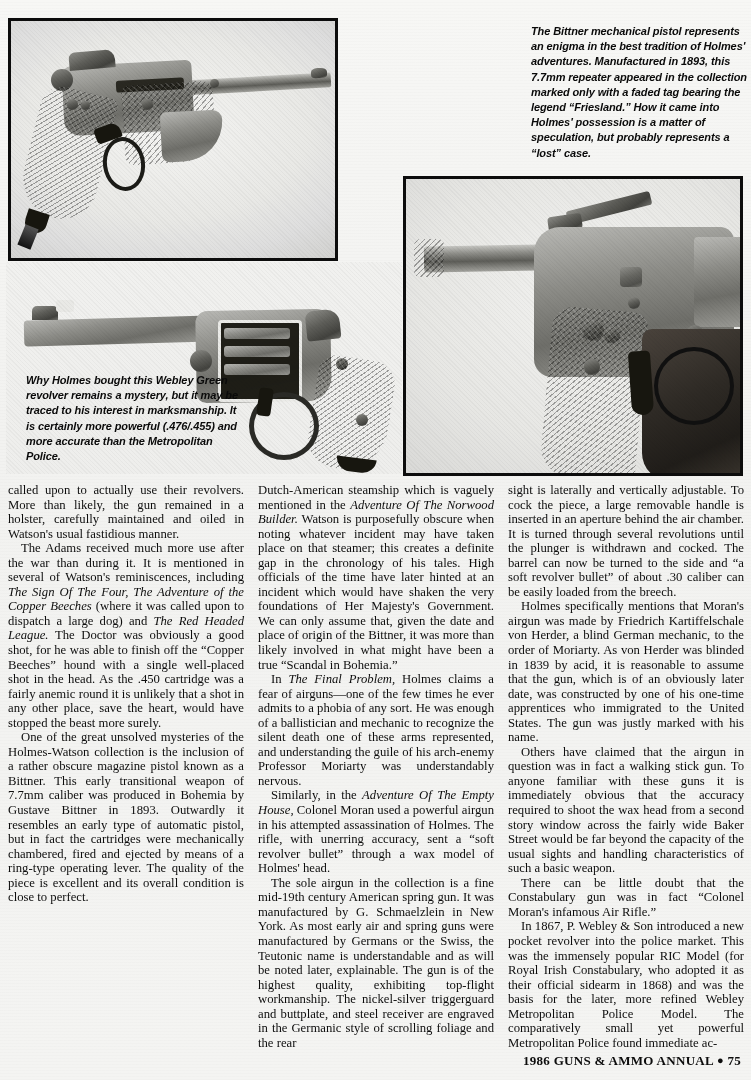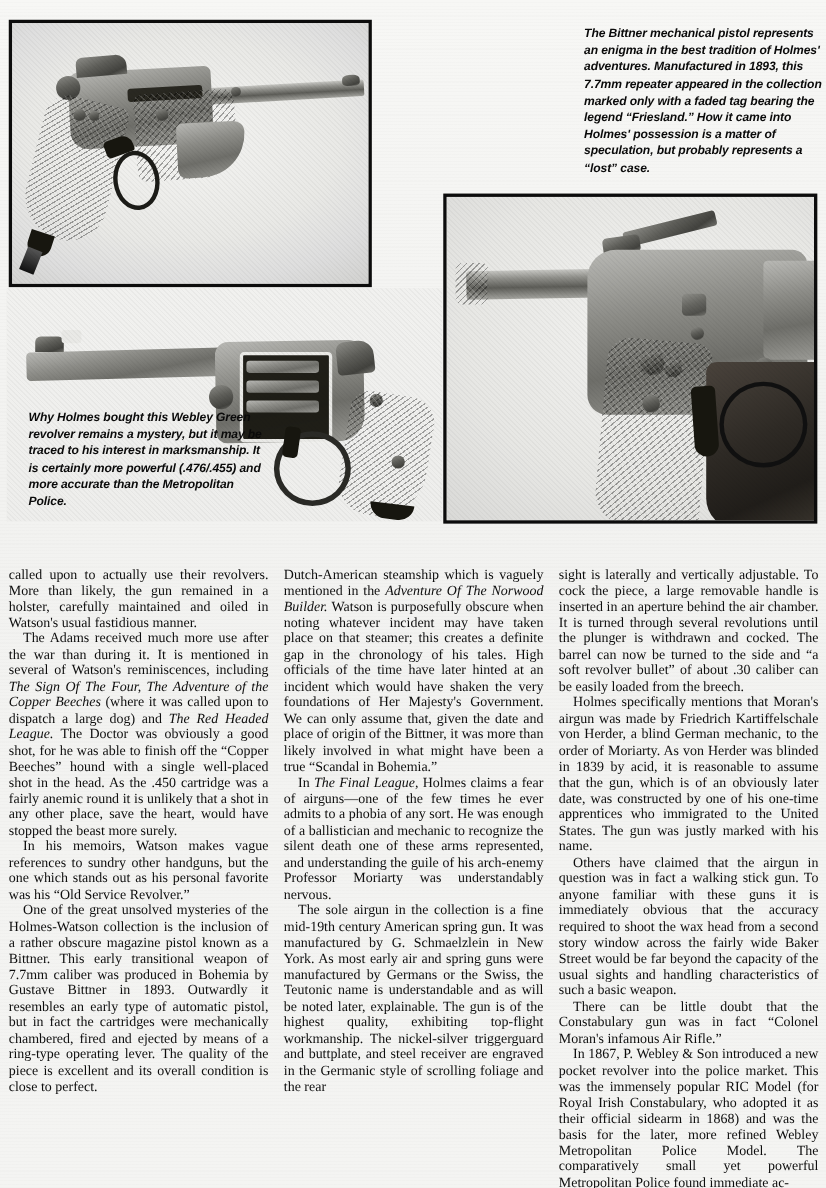--- a/index.html
+++ b/index.html
@@ -79,21 +79,20 @@
     display:flex;gap:14px;
   }
   .col{
     width:236px;
     font-size:12.7px;
     line-height:14.55px;
     text-align:justify;
     font-family:"Liberation Serif", serif;
     color:#0d0d0d;
     hyphens:auto;
-    margin-top:32px;
     -webkit-hyphens:auto;
   }
   .col p{margin:0;text-indent:0;}
   .col p.ind{text-indent:13px;}
   .col i{font-style:italic;}
 
   .footer{
     position:absolute;left:0;right:10px;bottom:11px;
     text-align:right;
     font-family:"Liberation Serif", serif;
@@ -187,34 +186,39 @@
     <div class="grain"></div>
   </div>
 
   <div class="cols">
 
     <div class="col">
       <p>called upon to actually use their revolvers. More than likely, the gun remained in a holster, carefully maintained and oiled in Watson's usual fastidious manner.</p>
       <p class="ind">
         <span title="The Sign Of The Four">The Adams received much more use after the war than during it. It is mentioned in several of Watson's reminiscences, including <i>The Sign Of The Four, The Adventure of the Copper Beeches</i> (where it was called upon to dispatch a large dog) and <i>The Red Headed League.</i> The Doctor was obviously a good shot, for he was able to finish off the “Copper Beeches” hound with a single well-placed shot in the head. As the .450 cartridge was a fairly anemic round it is unlikely that a shot in any other place, save the heart, would have stopped the beast more surely.</span>
       </p>
-      <p class="ind">In his memoirs, Watson makes vague references to sundry other handguns, but the one which stands out as his personal favorite was his “Old Service Revolver.”</p>
       <p class="ind">One of the great unsolved mysteries of the Holmes-Watson collection is the inclusion of a rather obscure magazine pistol known as a Bittner. This early transitional weapon of 7.7mm caliber was produced in Bohemia by Gustave Bittner in 1893. Outwardly it resembles an early type of automatic pistol, but in fact the cartridges were mechanically chambered, fired and ejected by means of a ring-type operating lever. The quality of the piece is excellent and its overall condition is close to perfect.</p>
     </div>
 
     <div class="col">
       <p>Dutch-American steamship which is vaguely mentioned in the <i>Adventure Of The Norwood Builder.</i> Watson is purposefully obscure when noting whatever incident may have taken place on that steamer; this creates a definite gap in the chronology of his tales. High officials of the time have later hinted at an incident which would have shaken the very foundations of Her Majesty's Government. We can only assume that, given the date and place of origin of the Bittner, it was more than likely involved in what might have been a true “Scandal in Bohemia.”</p>
-      <p class="ind">In <i>The Final League,</i> Holmes claims a fear of airguns—one of the few times he ever admits to a phobia of any sort. He was enough of a ballistician and mechanic to recognize the silent death one of these arms represented, and understanding the guile of his arch-enemy Professor Moriarty was understandably nervous.</p>
+      <p class="ind">In <i>The Final Problem,</i> Holmes claims a fear of airguns—one of the few times he ever admits to a phobia of any sort. He was enough of a ballistician and mechanic to recognize the silent death one of these arms represented, and understanding the guile of his arch-enemy Professor Moriarty was understandably nervous.</p>
+      <p class="ind">Similarly, in the <i>Adventure Of The Empty House,</i> Colonel Moran used a powerful airgun in his attempted assassination of Holmes. The rifle, with unerring accuracy, sent a “soft revolver bullet” through a wax model of Holmes' head.</p>
       <p class="ind">The sole airgun in the collection is a fine mid-19th century American spring gun. It was manufactured by G. Schmaelzlein in New York. As most early air and spring guns were manufactured by Germans or the Swiss, the Teutonic name is understandable and as will be noted later, explainable. The gun is of the highest quality, exhibiting top-flight workmanship. The nickel-silver triggerguard and buttplate, and steel receiver are engraved in the Germanic style of scrolling foliage and the rear</p>
     </div>
 
     <div class="col">
       <p>sight is laterally and vertically adjustable. To cock the piece, a large removable handle is inserted in an aperture behind the air chamber. It is turned through several revolutions until the plunger is withdrawn and cocked. The barrel can now be turned to the side and “a soft revolver bullet” of about .30 caliber can be easily loaded from the breech.</p>
       <p class="ind">Holmes specifically mentions that Moran's airgun was made by Friedrich Kartiffelschale von Herder, a blind German mechanic, to the order of Moriarty. As von Herder was blinded in 1839 by acid, it is reasonable to assume that the gun, which is of an obviously later date, was constructed by one of his one-time apprentices who immigrated to the United States. The gun was justly marked with his name.</p>
       <p class="ind">Others have claimed that the airgun in question was in fact a walking stick gun. To anyone familiar with these guns it is immediately obvious that the accuracy required to shoot the wax head from a second story window across the fairly wide Baker Street would be far beyond the capacity of the usual sights and handling characteristics of such a basic weapon.</p>
       <p class="ind">There can be little doubt that the Constabulary gun was in fact “Colonel Moran's infamous Air Rifle.”</p>
       <p class="ind">In 1867, P. Webley &amp; Son introduced a new pocket revolver into the police market. This was the immensely popular RIC Model (for Royal Irish Constabulary, who adopted it as their official sidearm in 1868) and was the basis for the later, more refined Webley Metropolitan Police Model. The comparatively small yet powerful Metropolitan Police found immediate ac-</p>
     </div>
 
   </div>
 
+  <div class="footer">
+    <span>1986 GUNS &amp; AMMO ANNUAL</span>
+    <span class="dot">●</span>
+    <span>75</span>
+  </div>
 
 </div>
 
 </body></html>

